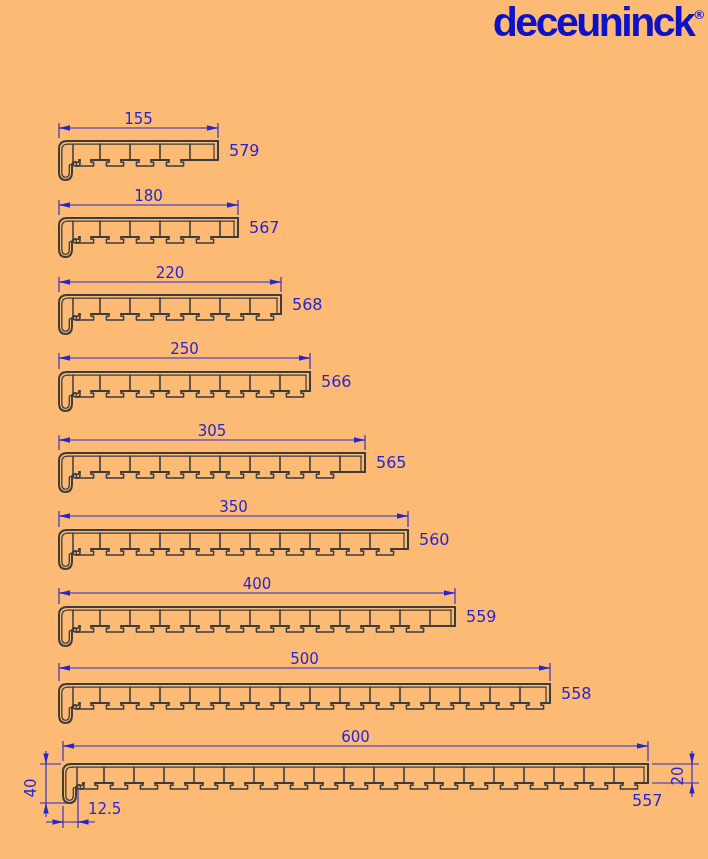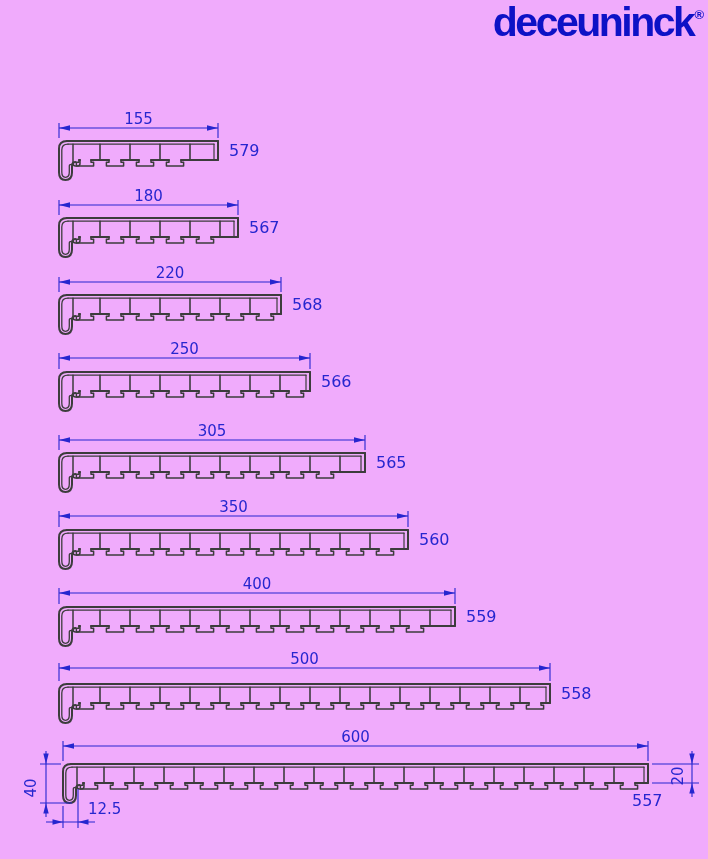--- a/index.html
+++ b/index.html
@@ -1,16 +1,16 @@
 <!DOCTYPE html>
 <html><head>
 <meta charset="utf-8">
 <style>
   html,body{margin:0;padding:0;background:#ffffff;}
-  .page{position:relative;width:708px;height:859px;background:#f0abfc;overflow:hidden;
+  .page{position:relative;width:708px;height:859px;background:#fdba74;overflow:hidden;
         font-family:"Liberation Sans",sans-serif;}
   .logo{position:absolute;top:2px;right:5px;color:#0d12c6;font-weight:bold;
         font-size:41px;letter-spacing:-2.5px;line-height:1;white-space:nowrap;}
   .logo sup{font-size:13px;letter-spacing:0;position:relative;top:-2px;left:1px;}
   svg text{font-family:"DejaVu Sans","Liberation Sans",sans-serif;}
 </style>
 </head>
 <body>
 
 <div class="page">

